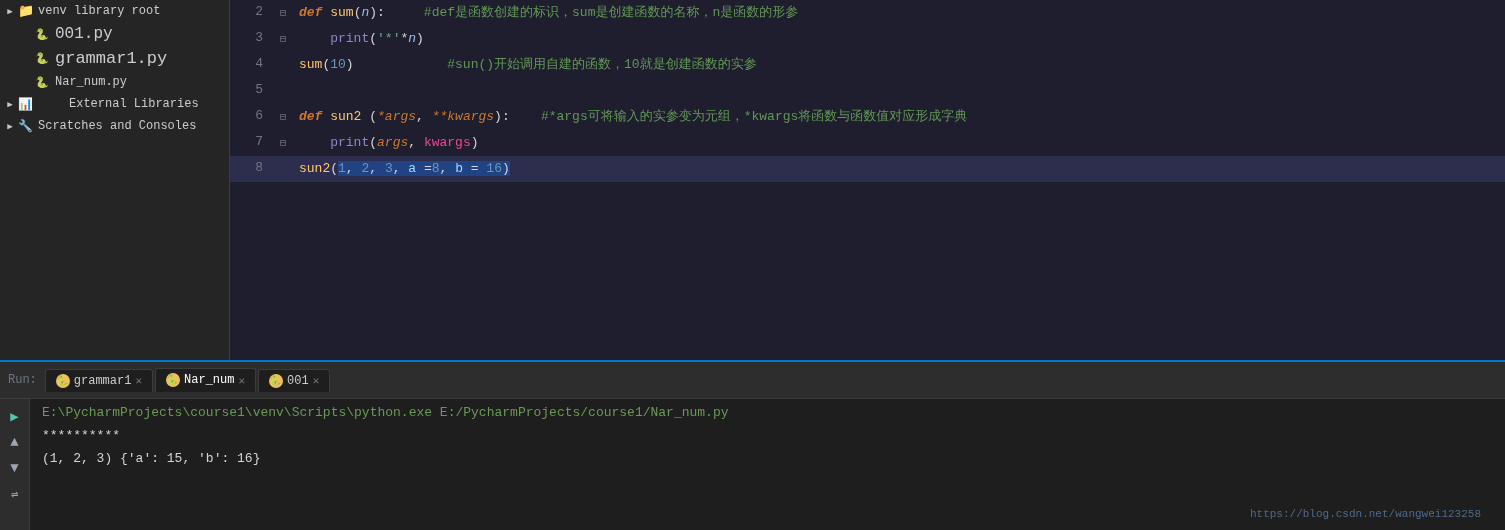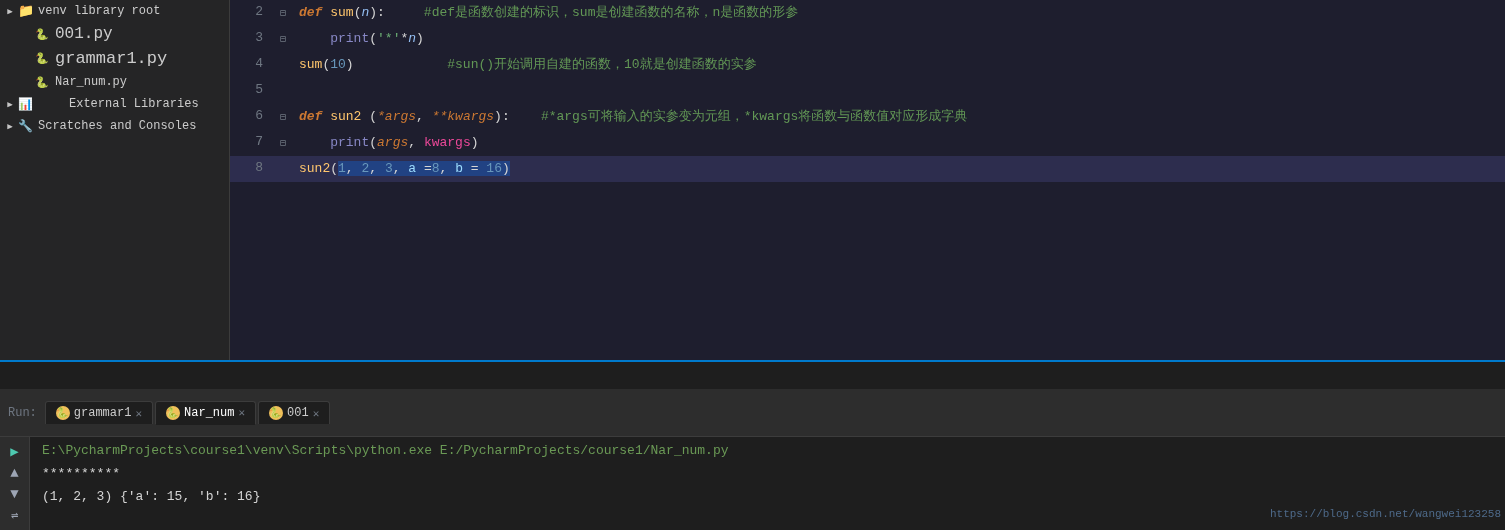--- a/index.html
+++ b/index.html
@@ -143,25 +143,24 @@
       background: #1e1e1e;
       border-top: 2px solid #007acc;
       display: flex;
       flex-direction: column;
     }
 
     .run-tabs {
       display: flex;
       align-items: center;
       background: #2d2d2d;
-      height: 48px;
+      height: 37px;
       padding: 8px 8px;
       border-bottom: 1px solid #3c3c3c;
       flex-shrink: 0;
-      margin-top: 27px;
     }
 
     .run-label {
       color: #6e7681;
       font-size: 12px;
       margin-right: 8px;
     }
 
     .run-tab {
       display: flex;
@@ -248,21 +247,21 @@
       margin-bottom: 2px;
     }
 
     .console-path {
       color: #6a9955;
     }
 
     .watermark {
       position: absolute;
       bottom: 6px;
-      right: 4px;
+      right: 24px;
       font-size: 11px;
       color: #4e6a8a;
       text-decoration: none;
     }
   </style>
 </head>
 <body>
 
 <div class="main-area">
 

